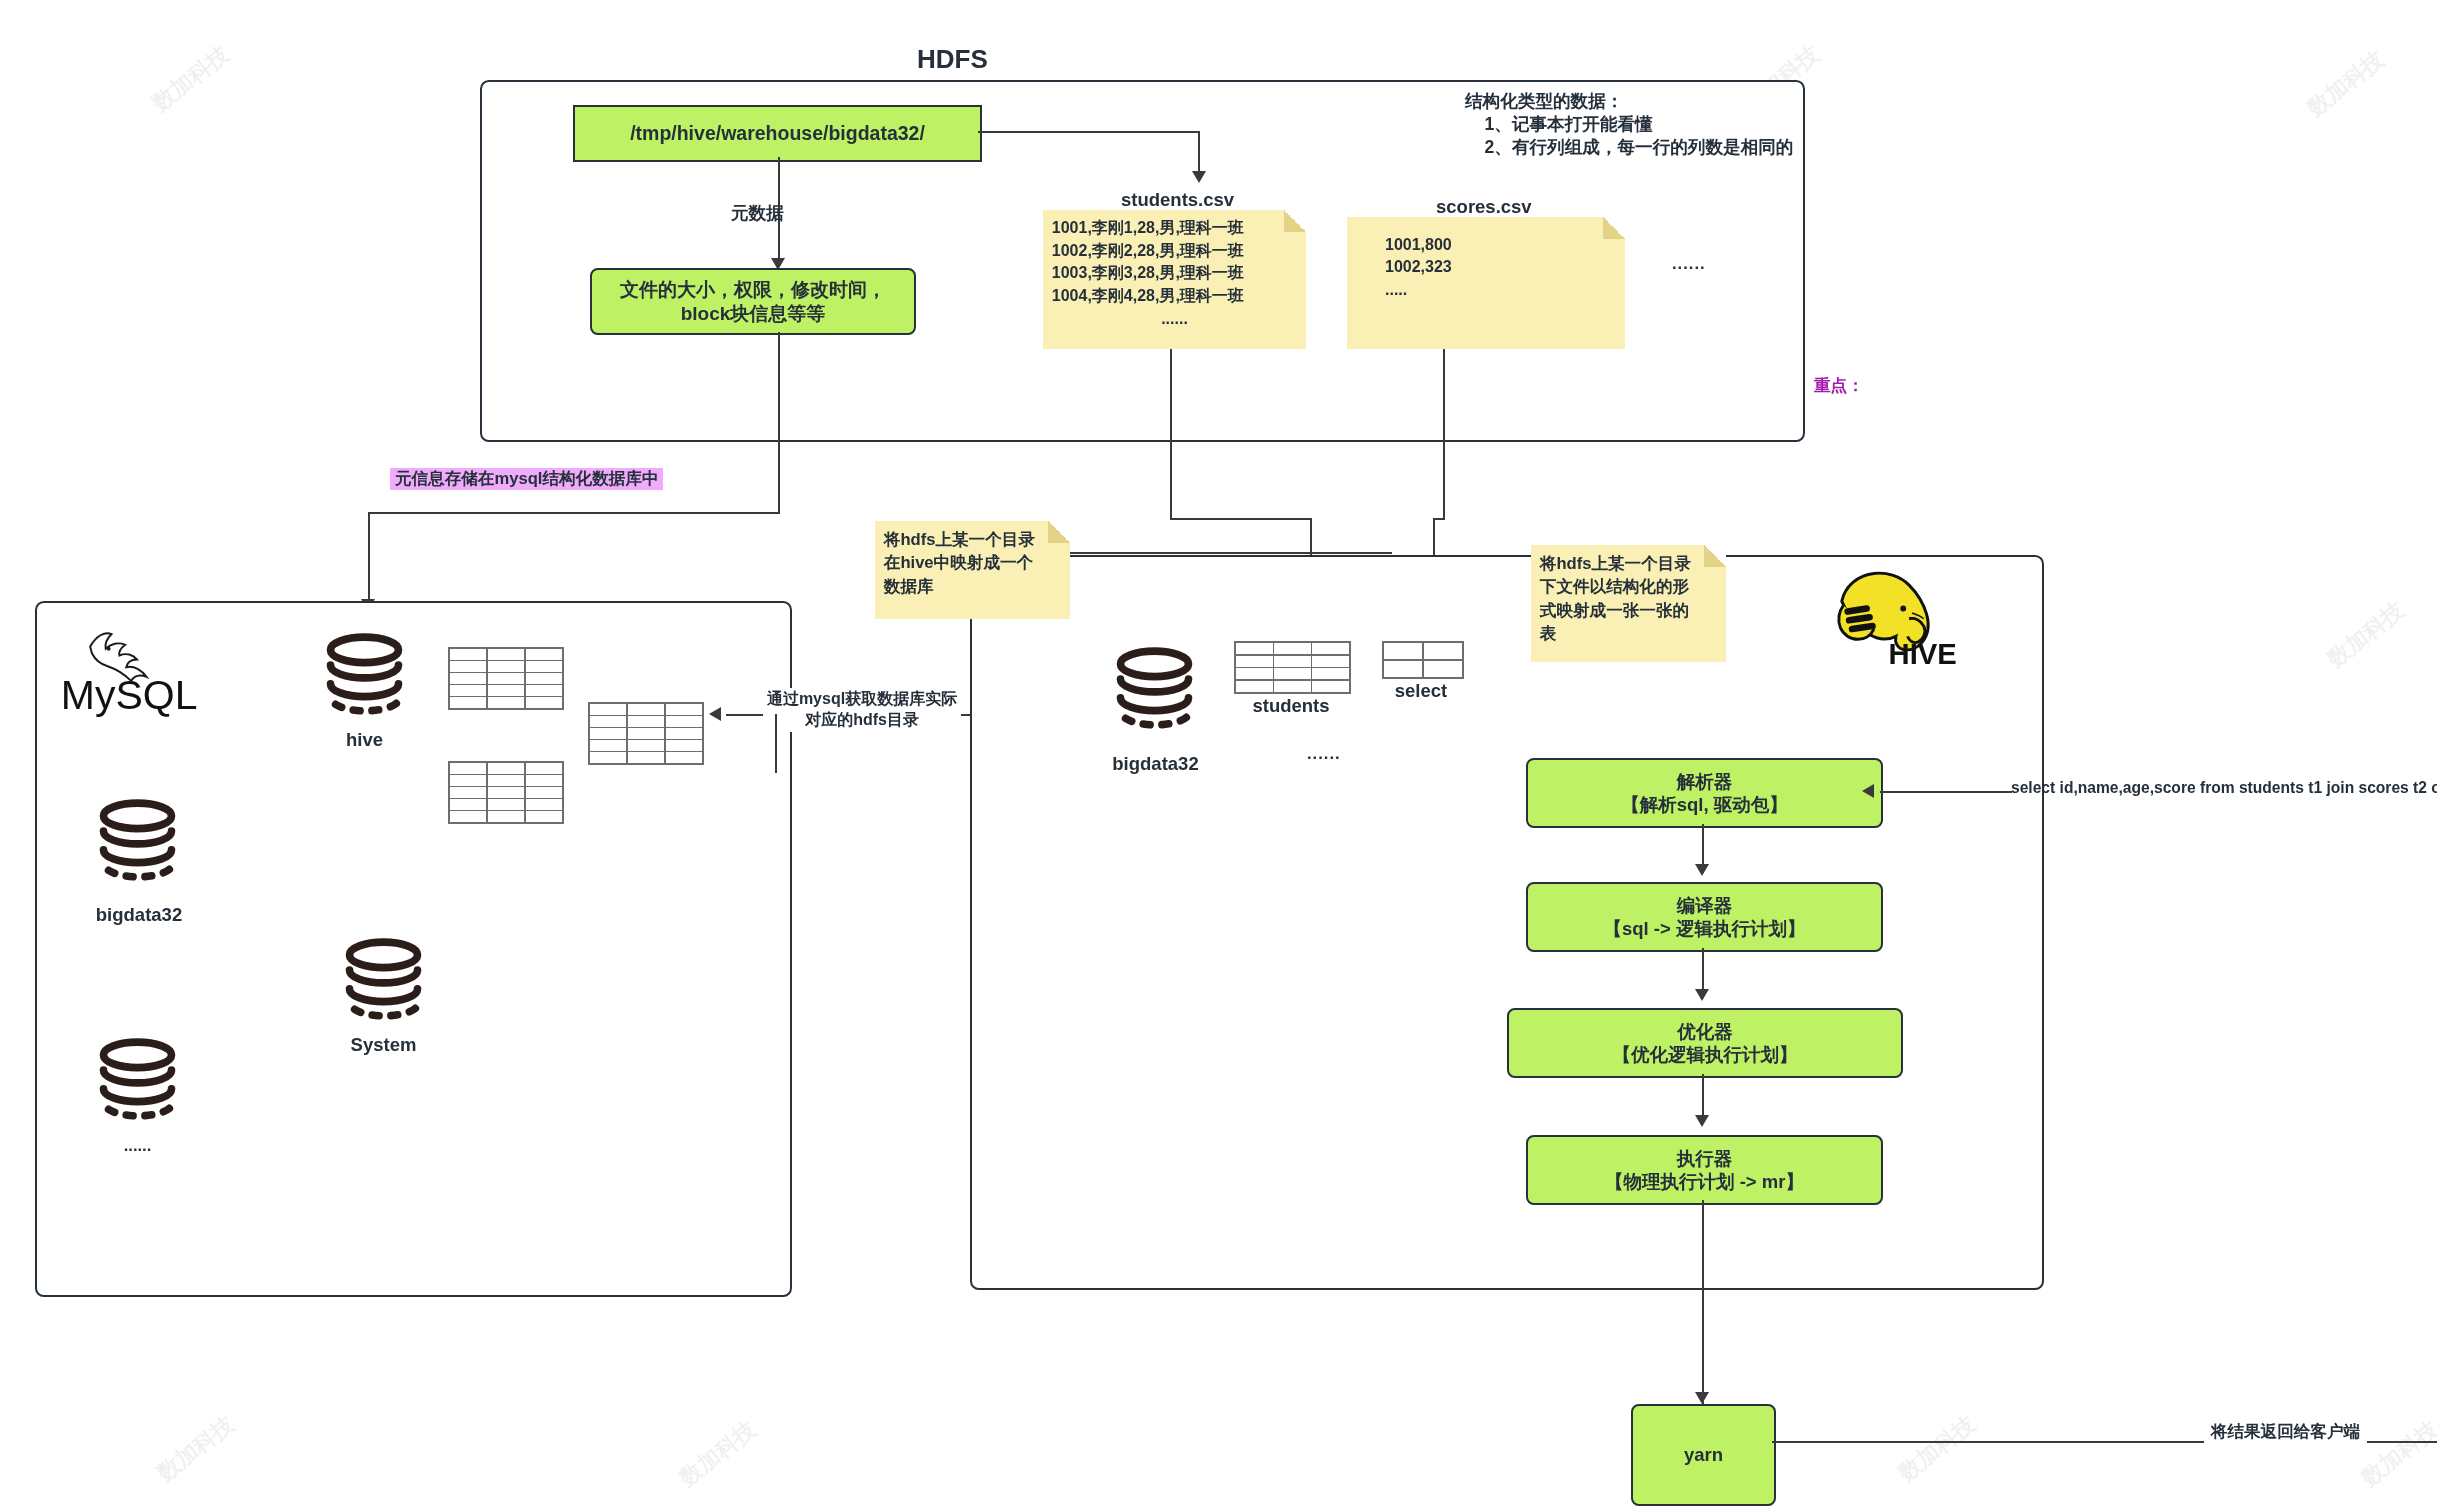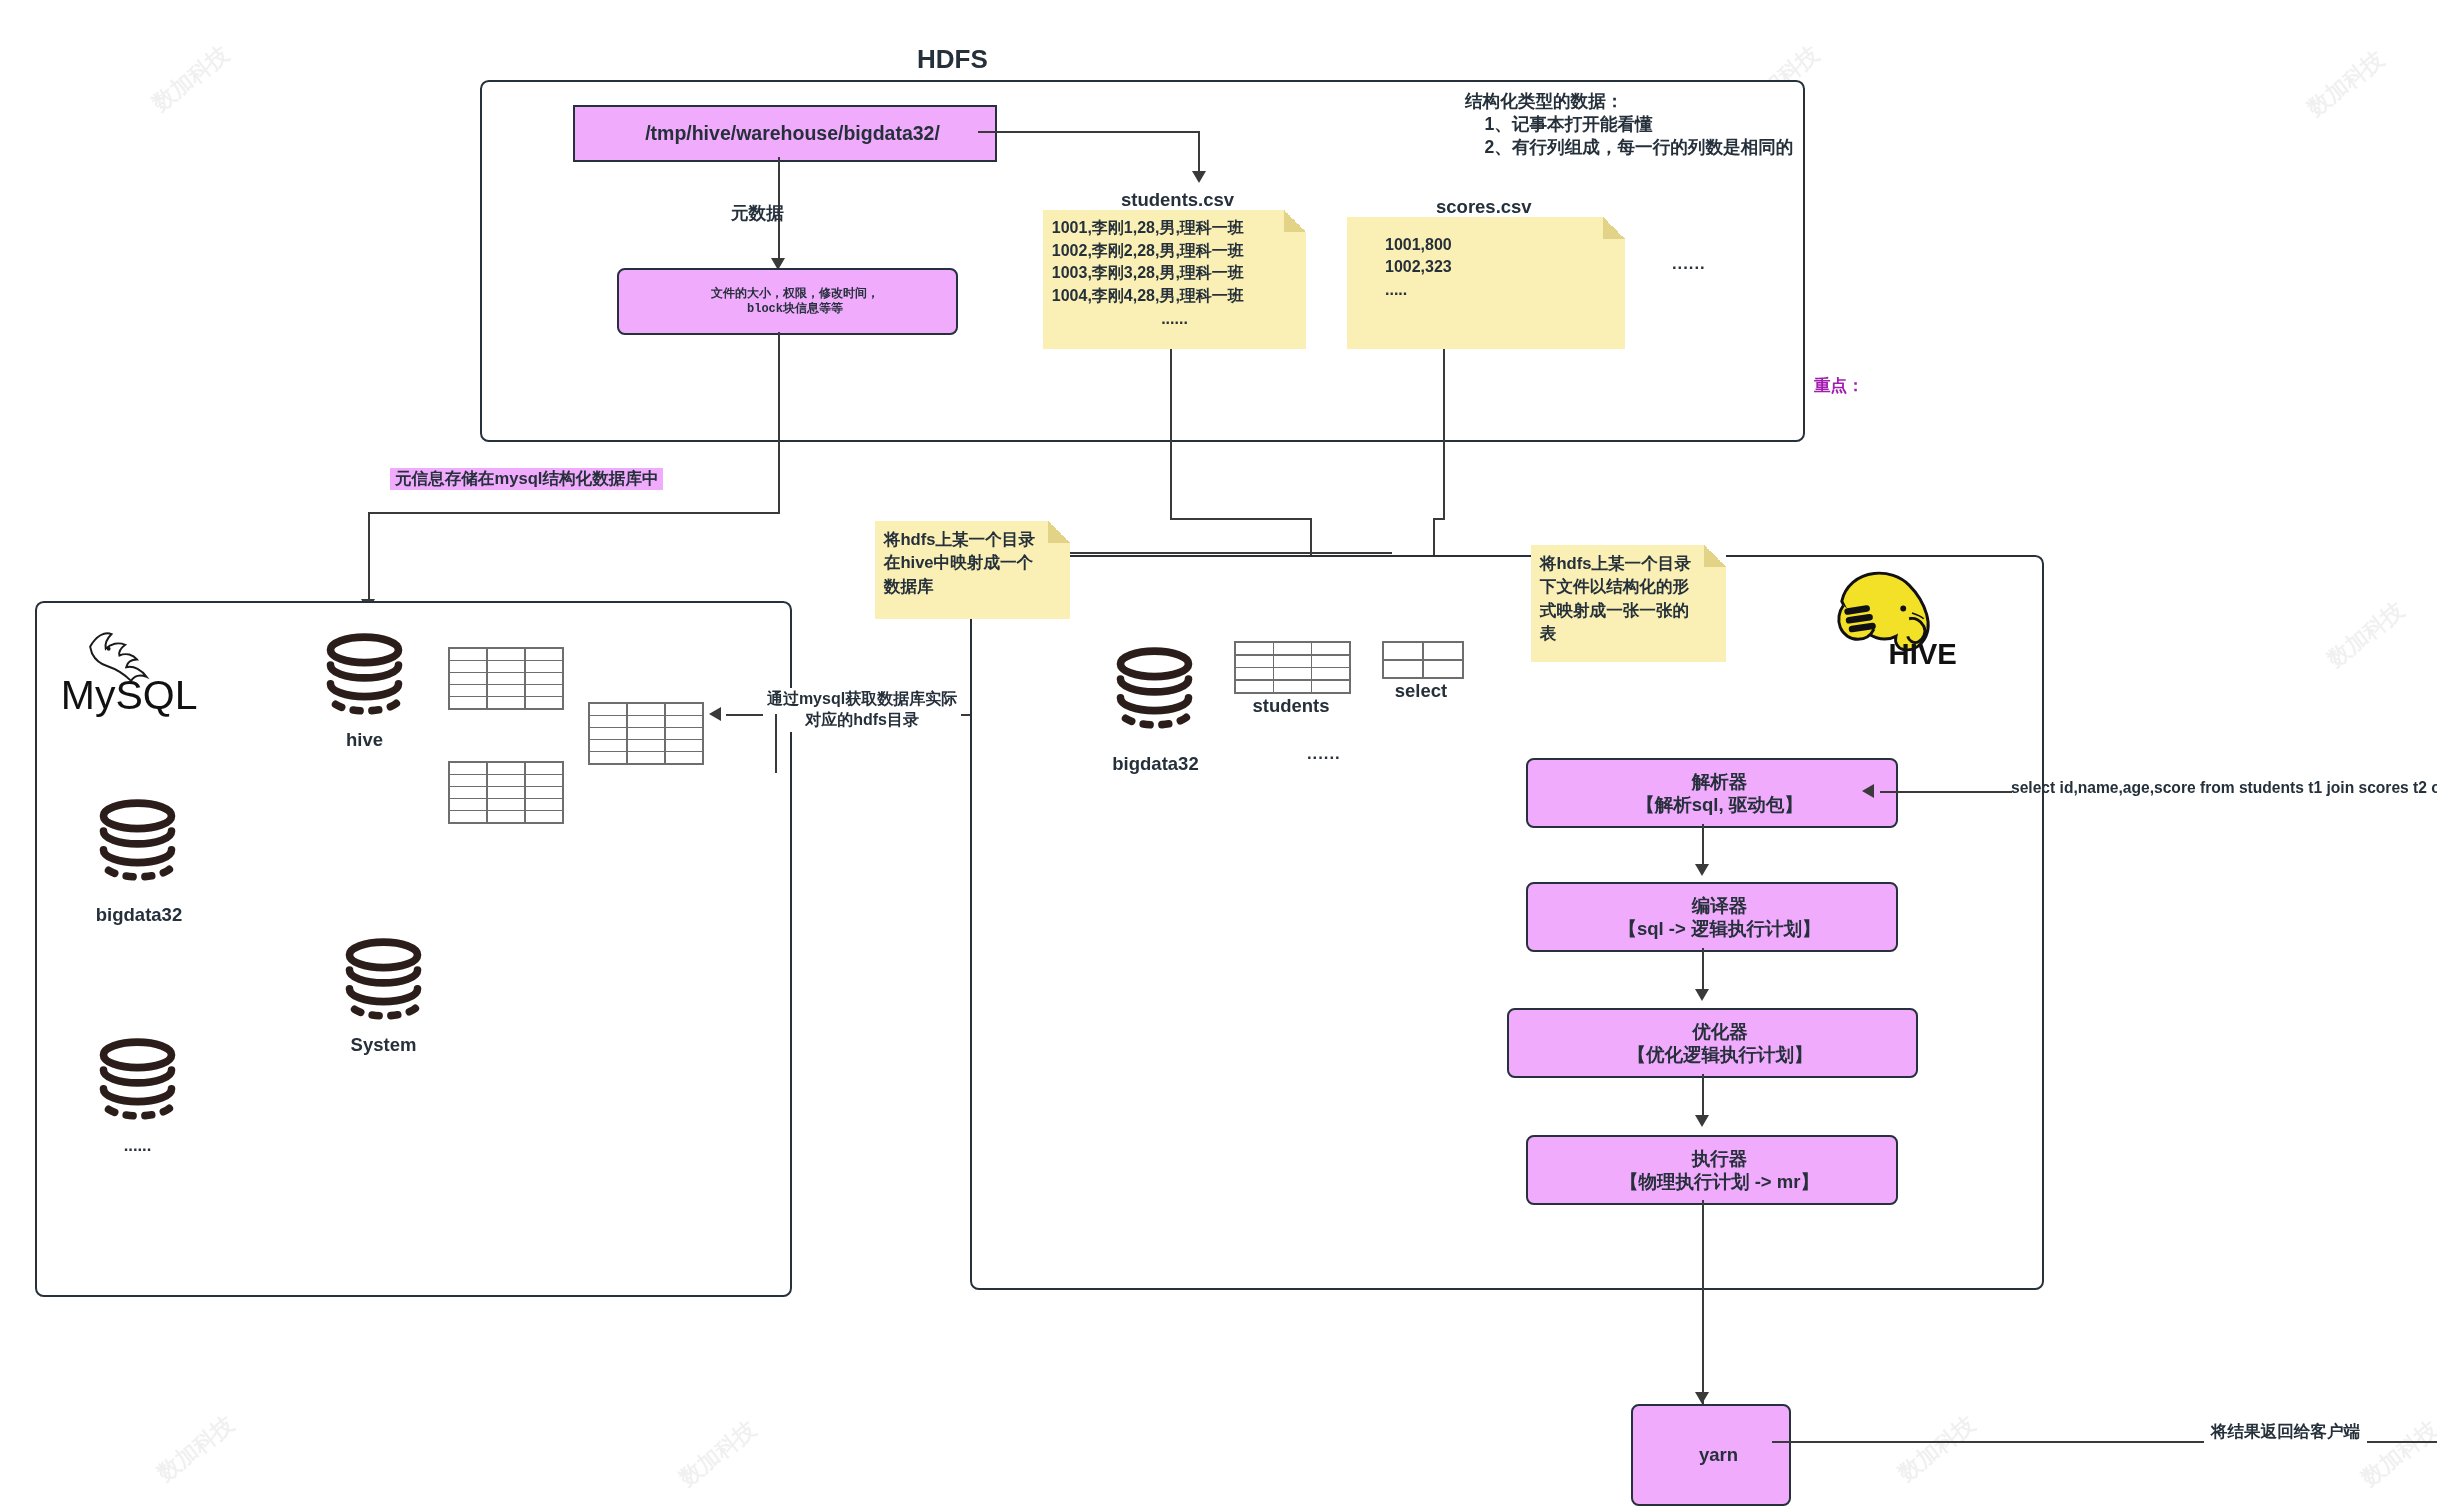--- a/index.html
+++ b/index.html
@@ -1,22 +1,22 @@
 <!DOCTYPE html>
 <html style="font-size:7.8px"><head>
 <meta charset="utf-8">
 <style>
   html,body{margin:0;padding:0;background:#fff;}
   body{width:2980px;height:1511px;position:relative;overflow:hidden;
        font-family:"Liberation Sans","DejaVu Sans",sans-serif;color:#25303b;}
   .abs{position:absolute;}
   .panel{position:absolute;border:2.4px solid #26313c;border-radius:8.8px;background:#fff;}
-  .box{position:absolute;border:2.4px solid #26313c;background:#f0abfc;
+  .box{position:absolute;border:2.4px solid #26313c;background:#bef264;
        display:flex;align-items:center;justify-content:center;text-align:center;
-       font-weight:bold;line-height:1.25;padding-left:15px;}
+       font-weight:bold;line-height:1.25;}
   .box.sq{border-radius:0;}
   .box.rd{border-radius:7.8px;}
   .note{position:absolute;background:#faf0b5;}
   .note .fold{position:absolute;top:0;right:0;width:22.4px;height:22.4px;
        background:linear-gradient(225deg,#ffffff 0 50%,#e3d387 50% 100%);}
   .note .ntext{position:relative;padding:6.8px 8.8px;font-weight:bold;line-height:1.42;}
   .lbl{position:absolute;font-weight:bold;line-height:1.3;white-space:pre;}
   .ln{position:absolute;background:#3a3a3a;}
   .hline{height:2px;}
   .vline{width:2px;}
@@ -59,21 +59,21 @@
 </div>
 
 <div class="lbl" style="left:1465px;top:90px;font-size:17.6px;">结构化类型的数据：
     1、记事本打开能看懂
     2、有行列组成，每一行的列数是相同的</div>
 
 <div class="ln vline" style="left:778px;top:157px;height:105px;"></div>
 <div class="arrow-d" style="left:771px;top:258px;"></div>
 <div class="lbl" style="left:731px;top:202px;font-size:17.6px;">元数据</div>
 
-<div class="box rd" style="left:617px;top:268px;width:322px;height:63px;font-size:12px;font-family:Liberation Mono, monospace;">
+<div class="box rd" style="left:590px;top:268px;width:322px;height:63px;font-size:19px;">
   <span style="white-space:pre-line;">文件的大小，权限，修改时间，
 block块信息等等</span>
 </div>
 
 <div class="ln hline" style="left:978px;top:131px;width:222px;"></div>
 <div class="ln vline" style="left:1198px;top:131px;height:44px;"></div>
 <div class="arrow-d" style="left:1192px;top:171px;"></div>
 
 <div class="lbl" style="left:1121px;top:188px;font-size:18.5px;">students.csv</div>
 <div class="note" style="left:1043px;top:210px;width:263px;height:139px;">

